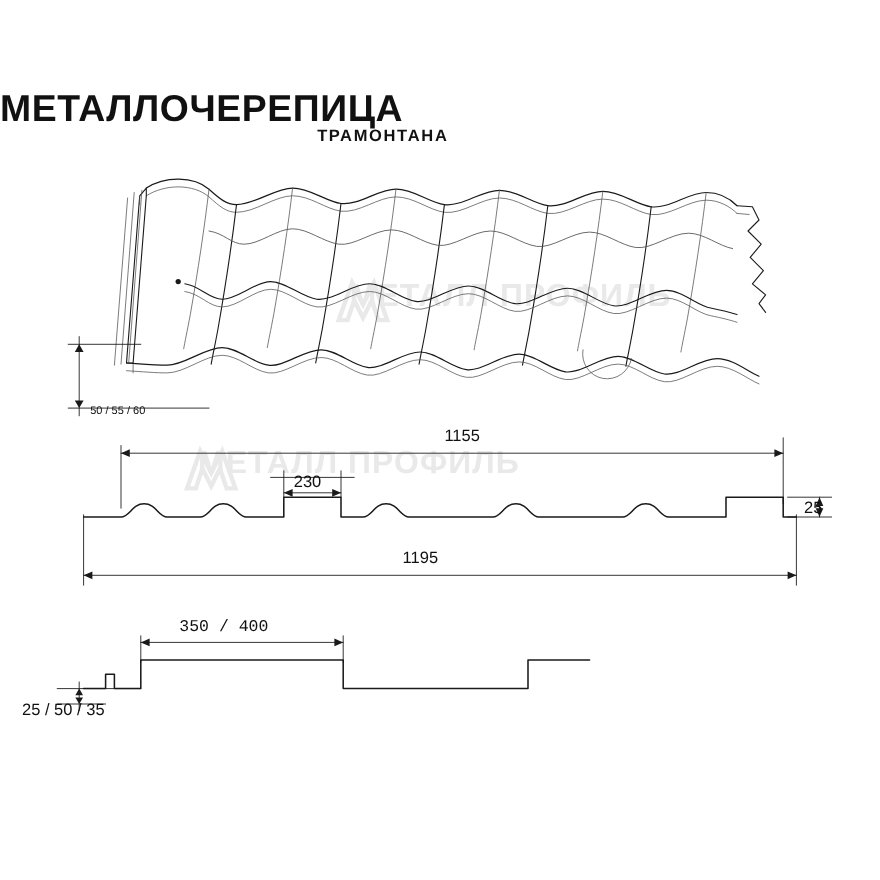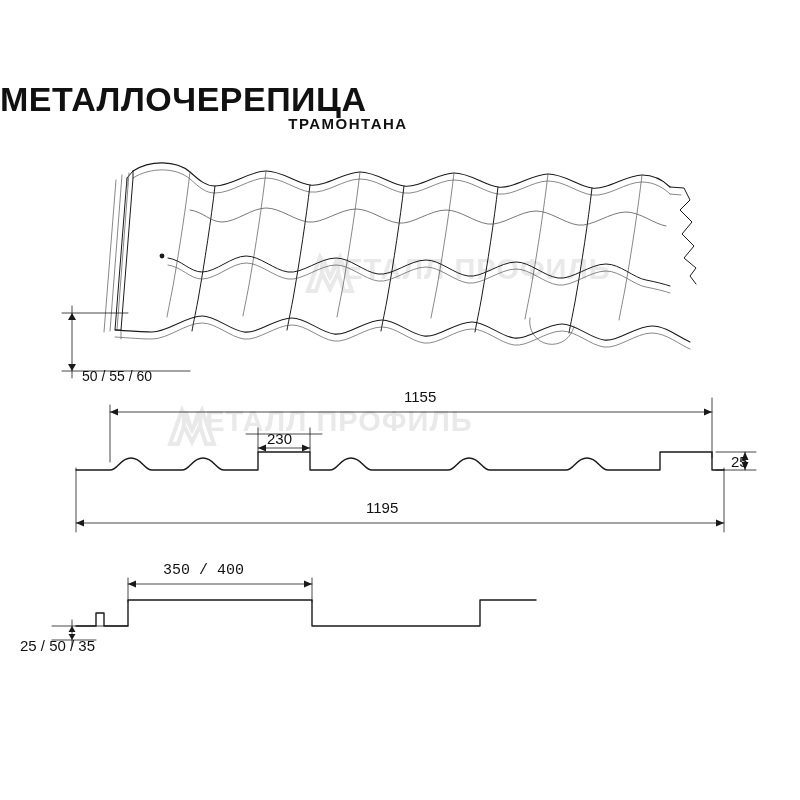--- a/index.html
+++ b/index.html
@@ -39,21 +39,21 @@
     top: 115px;
     width: 696px;
     text-align: center;
     font-size: 15px;
     font-weight: bold;
     letter-spacing: 1.5px;
     color: #111;
   }
   .lbl {
     position: absolute;
-    font-size: 14px;
+    font-size: 10px;
     color: #111;
     white-space: nowrap;
   }
   .lbl.big {
     font-size: 15px;
   }
   .wm {
     position: absolute;
     pointer-events: none;
     user-select: none;

